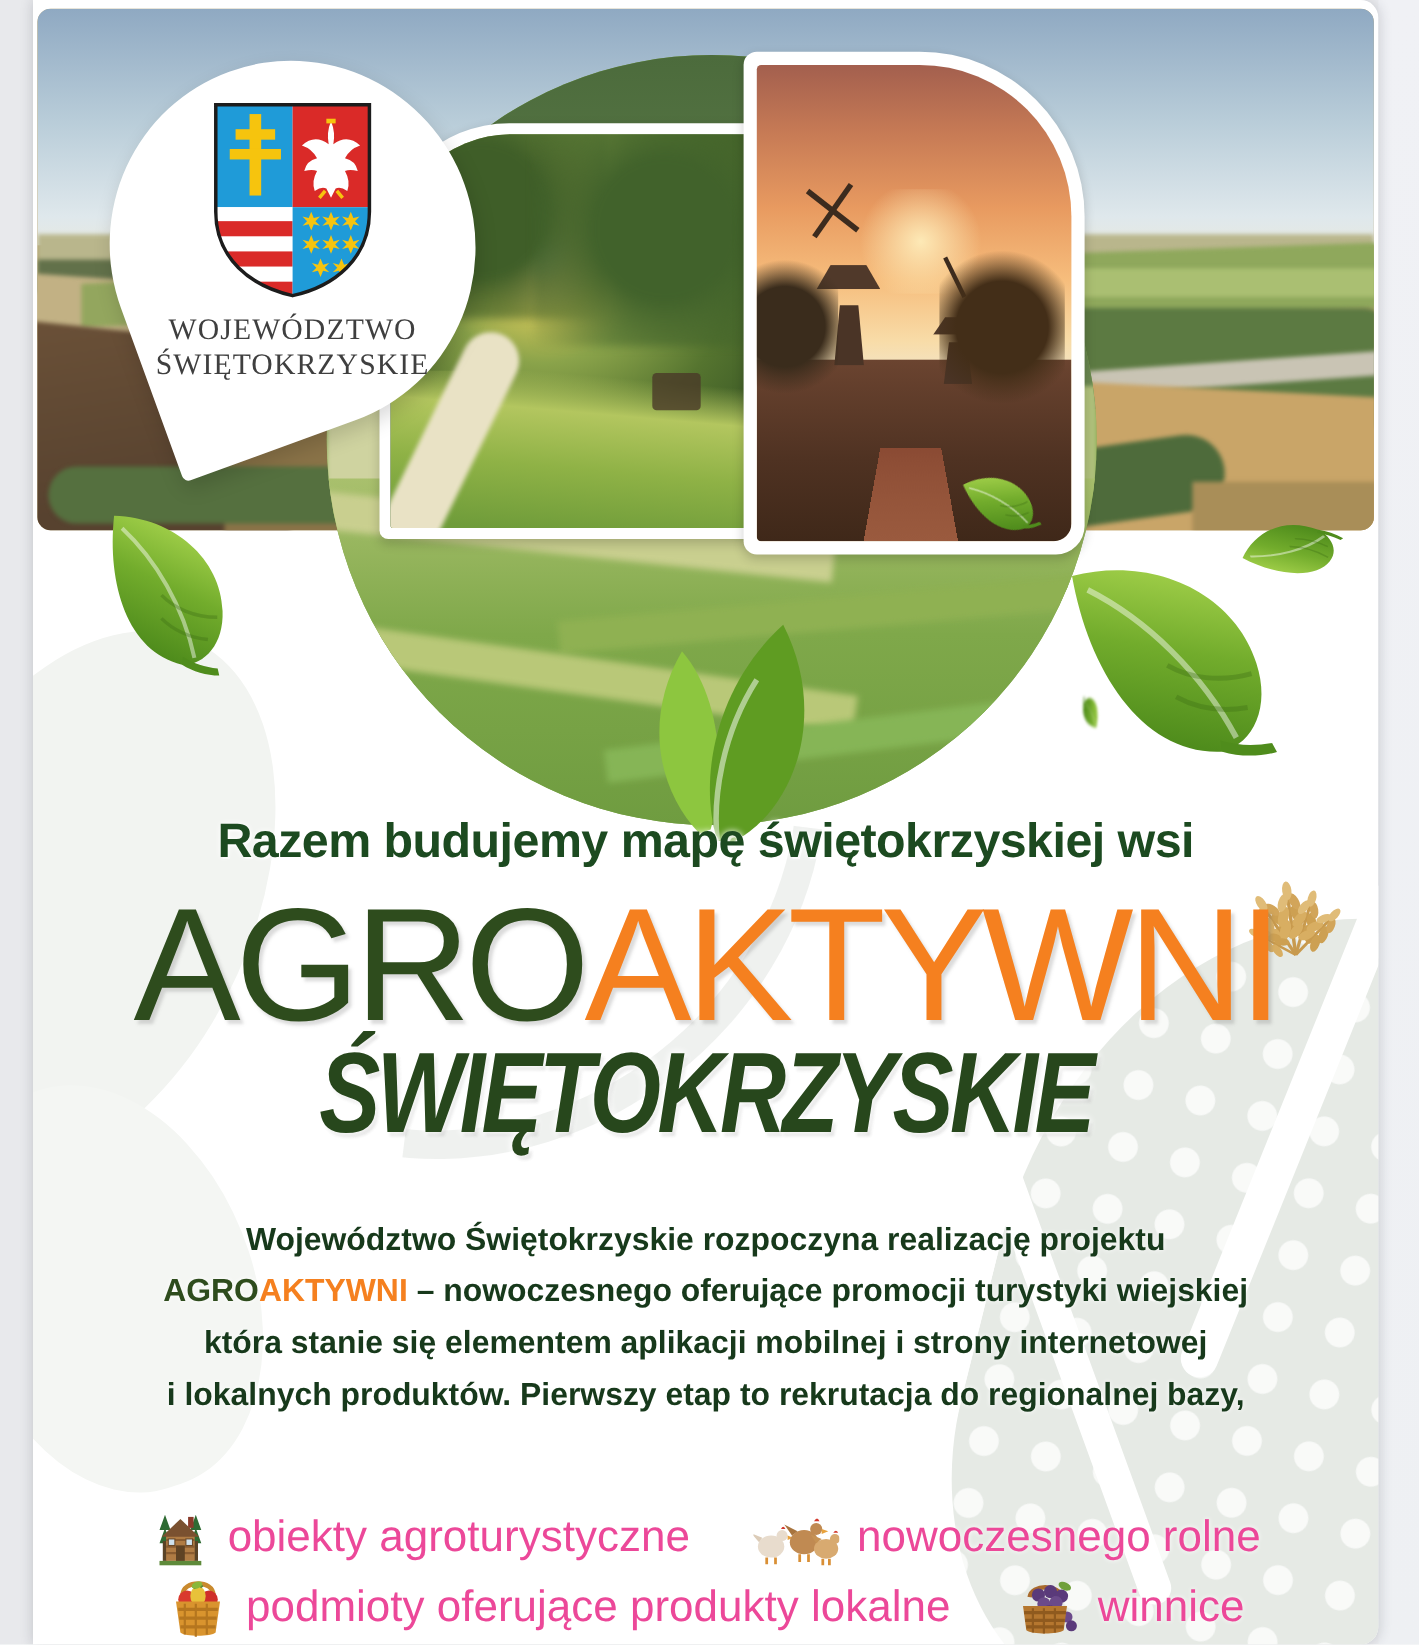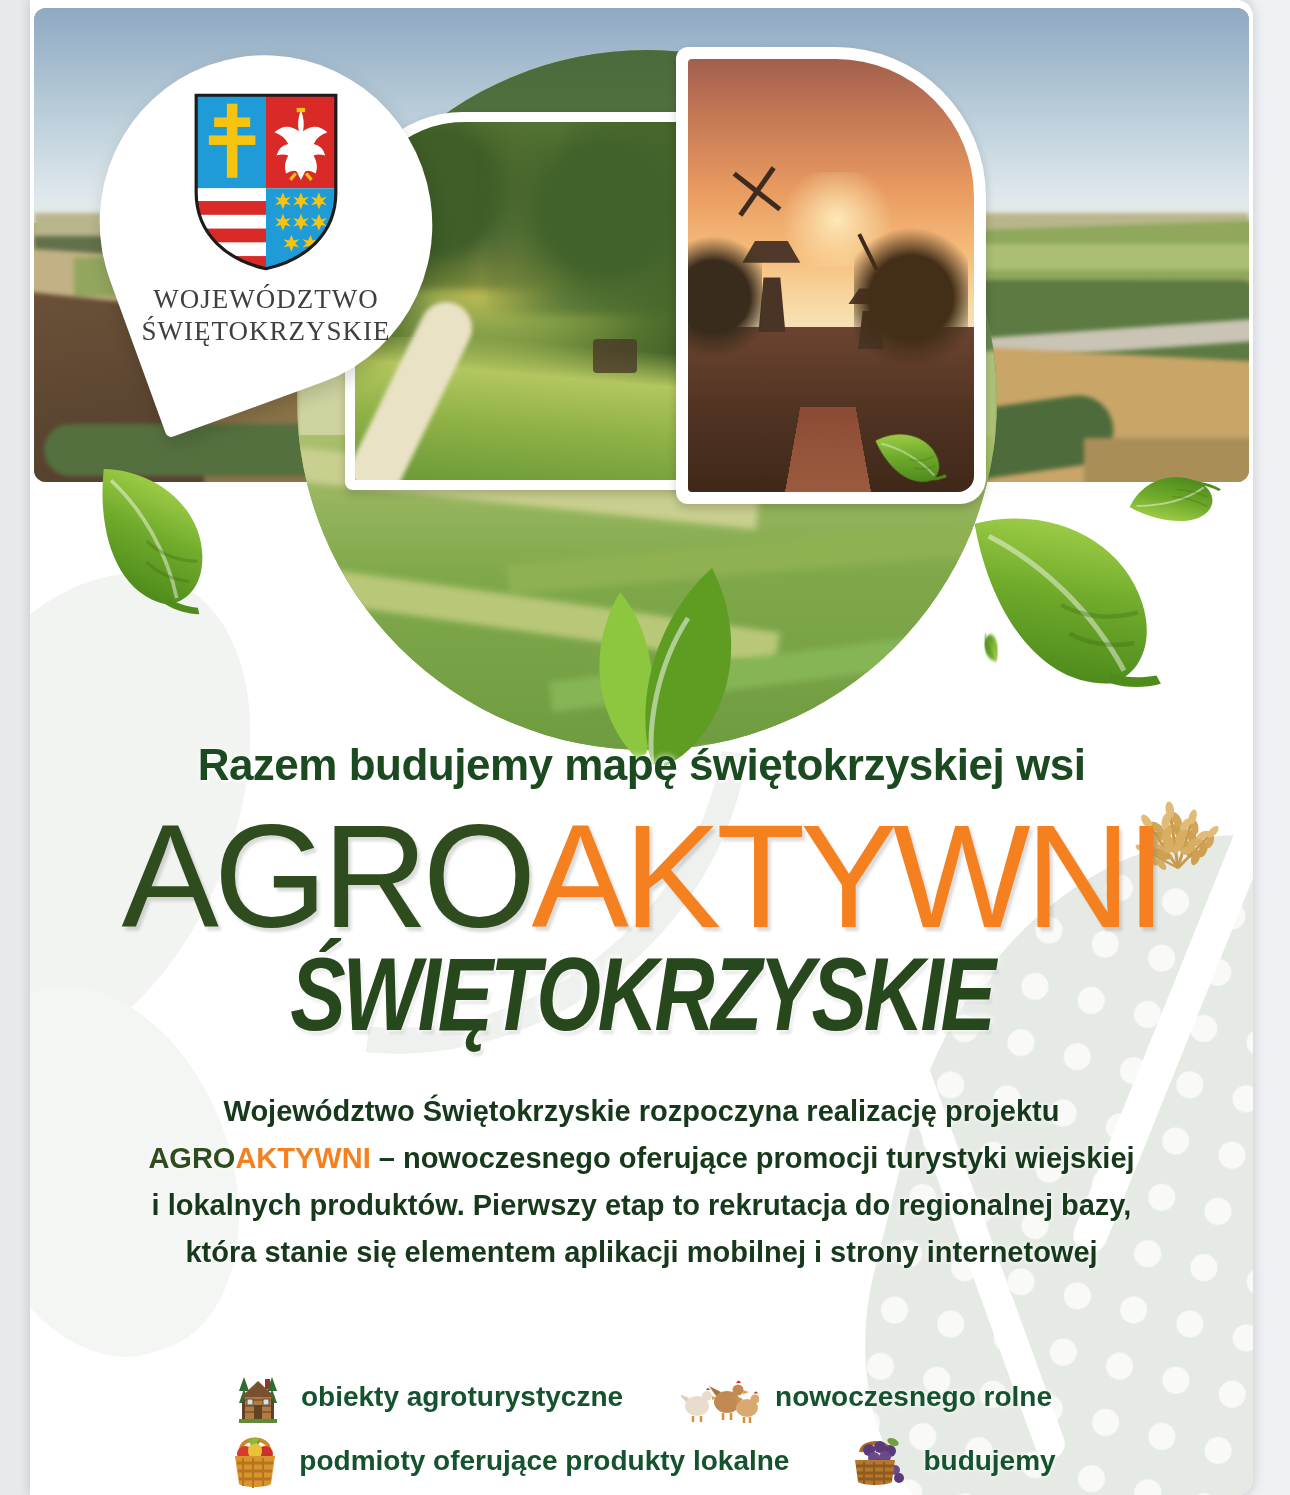--- a/index.html
+++ b/index.html
@@ -70,35 +70,35 @@
   }
   .big-title .t-green{color:#2e4c1d;}
   .big-title .t-orange{color:#f5801f;}
   .subtitle{
     position:absolute;left:0;right:0;top:940px;text-align:center;line-height:1.05;
     font-size:104px;font-weight:bold;font-style:italic;letter-spacing:-4px;color:#27471c;
     transform:scaleX(.8);z-index:8;
     text-shadow:0 0 8px #fff,0 0 10px #fff,3px 4px 3px rgba(110,110,110,.25);
   }
   .intro{
-    position:absolute;left:0;right:0;top:1088px;margin:0 auto;width:1180px;
+    position:absolute;left:0;right:0;top:1088px;margin:16px auto;width:1180px;
     text-align:center;font-size:29px;font-weight:bold;line-height:47px;color:#17391b;
     z-index:8;text-shadow:0 0 5px #fff;
   }
   .intro .t-green{color:#2e4c1d;}
   .intro .t-orange{color:#f5801f;}
   .who-heading{
     position:absolute;left:0;right:0;top:1320px;text-align:center;
     font-size:37px;font-weight:bold;color:#17391b;z-index:8;text-shadow:0 0 5px #fff;
   }
   .who-row{
     position:absolute;left:0;right:0;display:flex;justify-content:center;align-items:center;
     gap:16px;z-index:8;
   }
-  .who-row .lbl{font-size:28px;font-weight:bold;color:#14532d;text-shadow:0 0 5px #fff;}
+  .who-row .lbl{font-size:40px;font-weight:normal;color:#ec4899;text-shadow:0 0 5px #fff;}
   .row1{top:1366px;height:62px;}
   .row2{top:1430px;height:62px;}
   .sp30{width:26px;}
   .icon{flex:0 0 auto;display:block;}
 </style>
 </head>
 <body>
 
 <svg width="0" height="0" style="position:absolute" aria-hidden="true">
   <defs>
@@ -280,22 +280,22 @@
 
     <div class="tagline">Razem budujemy mapę świętokrzyskiej wsi</div>
 
     <div class="big-title"><span class="t-green">AGRO</span><span class="t-orange">AKTYWNI</span></div>
 
     <div class="subtitle">ŚWIĘTOKRZYSKIE</div>
 
     <div class="intro">
       <div>Województwo Świętokrzyskie rozpoczyna realizację projektu</div>
       <div><span class="t-green">AGRO</span><span class="t-orange">AKTYWNI</span><span> – nowoczesnego oferujące promocji turystyki wiejskiej</span></div>
+      <div>która stanie się elementem aplikacji mobilnej i strony internetowej</div>
       <div>i lokalnych produktów. Pierwszy etap to rekrutacja do regionalnej bazy,</div>
-      <div>która stanie się elementem aplikacji mobilnej i strony internetowej</div>
     </div>
 
 
     <div class="who-row row1">
       <svg class="icon" width="54" height="56" viewBox="0 0 54 56">
         <path d="M8 22 L13 8 L18 22 Z M8 34 L13 20 L18 34 Z" fill="#2f6b33"></path>
         <rect x="11" y="32" width="4" height="18" fill="#5a4326"></rect>
         <path d="M36 22 L41 8 L46 22 Z M36 34 L41 20 L46 34 Z" fill="#2f6b33"></path>
         <rect x="39" y="32" width="4" height="18" fill="#5a4326"></rect>
         <rect x="34" y="10" width="5" height="10" fill="#8a3a2a"></rect>
@@ -361,17 +361,17 @@
             <circle cx="38" cy="25" r="6" fill="#6b4a8a"></circle>
           <circle cx="32" cy="33" r="6"></circle>
           <circle cx="48" cy="38" r="5" fill="#6b4a8a"></circle>
             <circle cx="52" cy="46" r="5"></circle>
         </g>
         <ellipse cx="46" cy="10" rx="6" ry="3.5" fill="#6fa03a" transform="rotate(24 46 10)"></ellipse>
         <path d="M8 28 H48 L45 50 C40 54 16 54 11 50 Z" fill="#b5772f"></path>
         <path d="M9 34 h38 M10 41 h36 M11 47 h34" stroke="#8f5a1e" stroke-width="3"></path>
         <path d="M17 30 v22 M27 30 v23 M37 30 v22" stroke="#8f5a1e" stroke-width="2"></path>
       </svg>
-      <span class="lbl">budujemy</span>
+      <span class="lbl">winnice</span>
     </div>
 
   </div>
 </div>
 
 </body></html>

